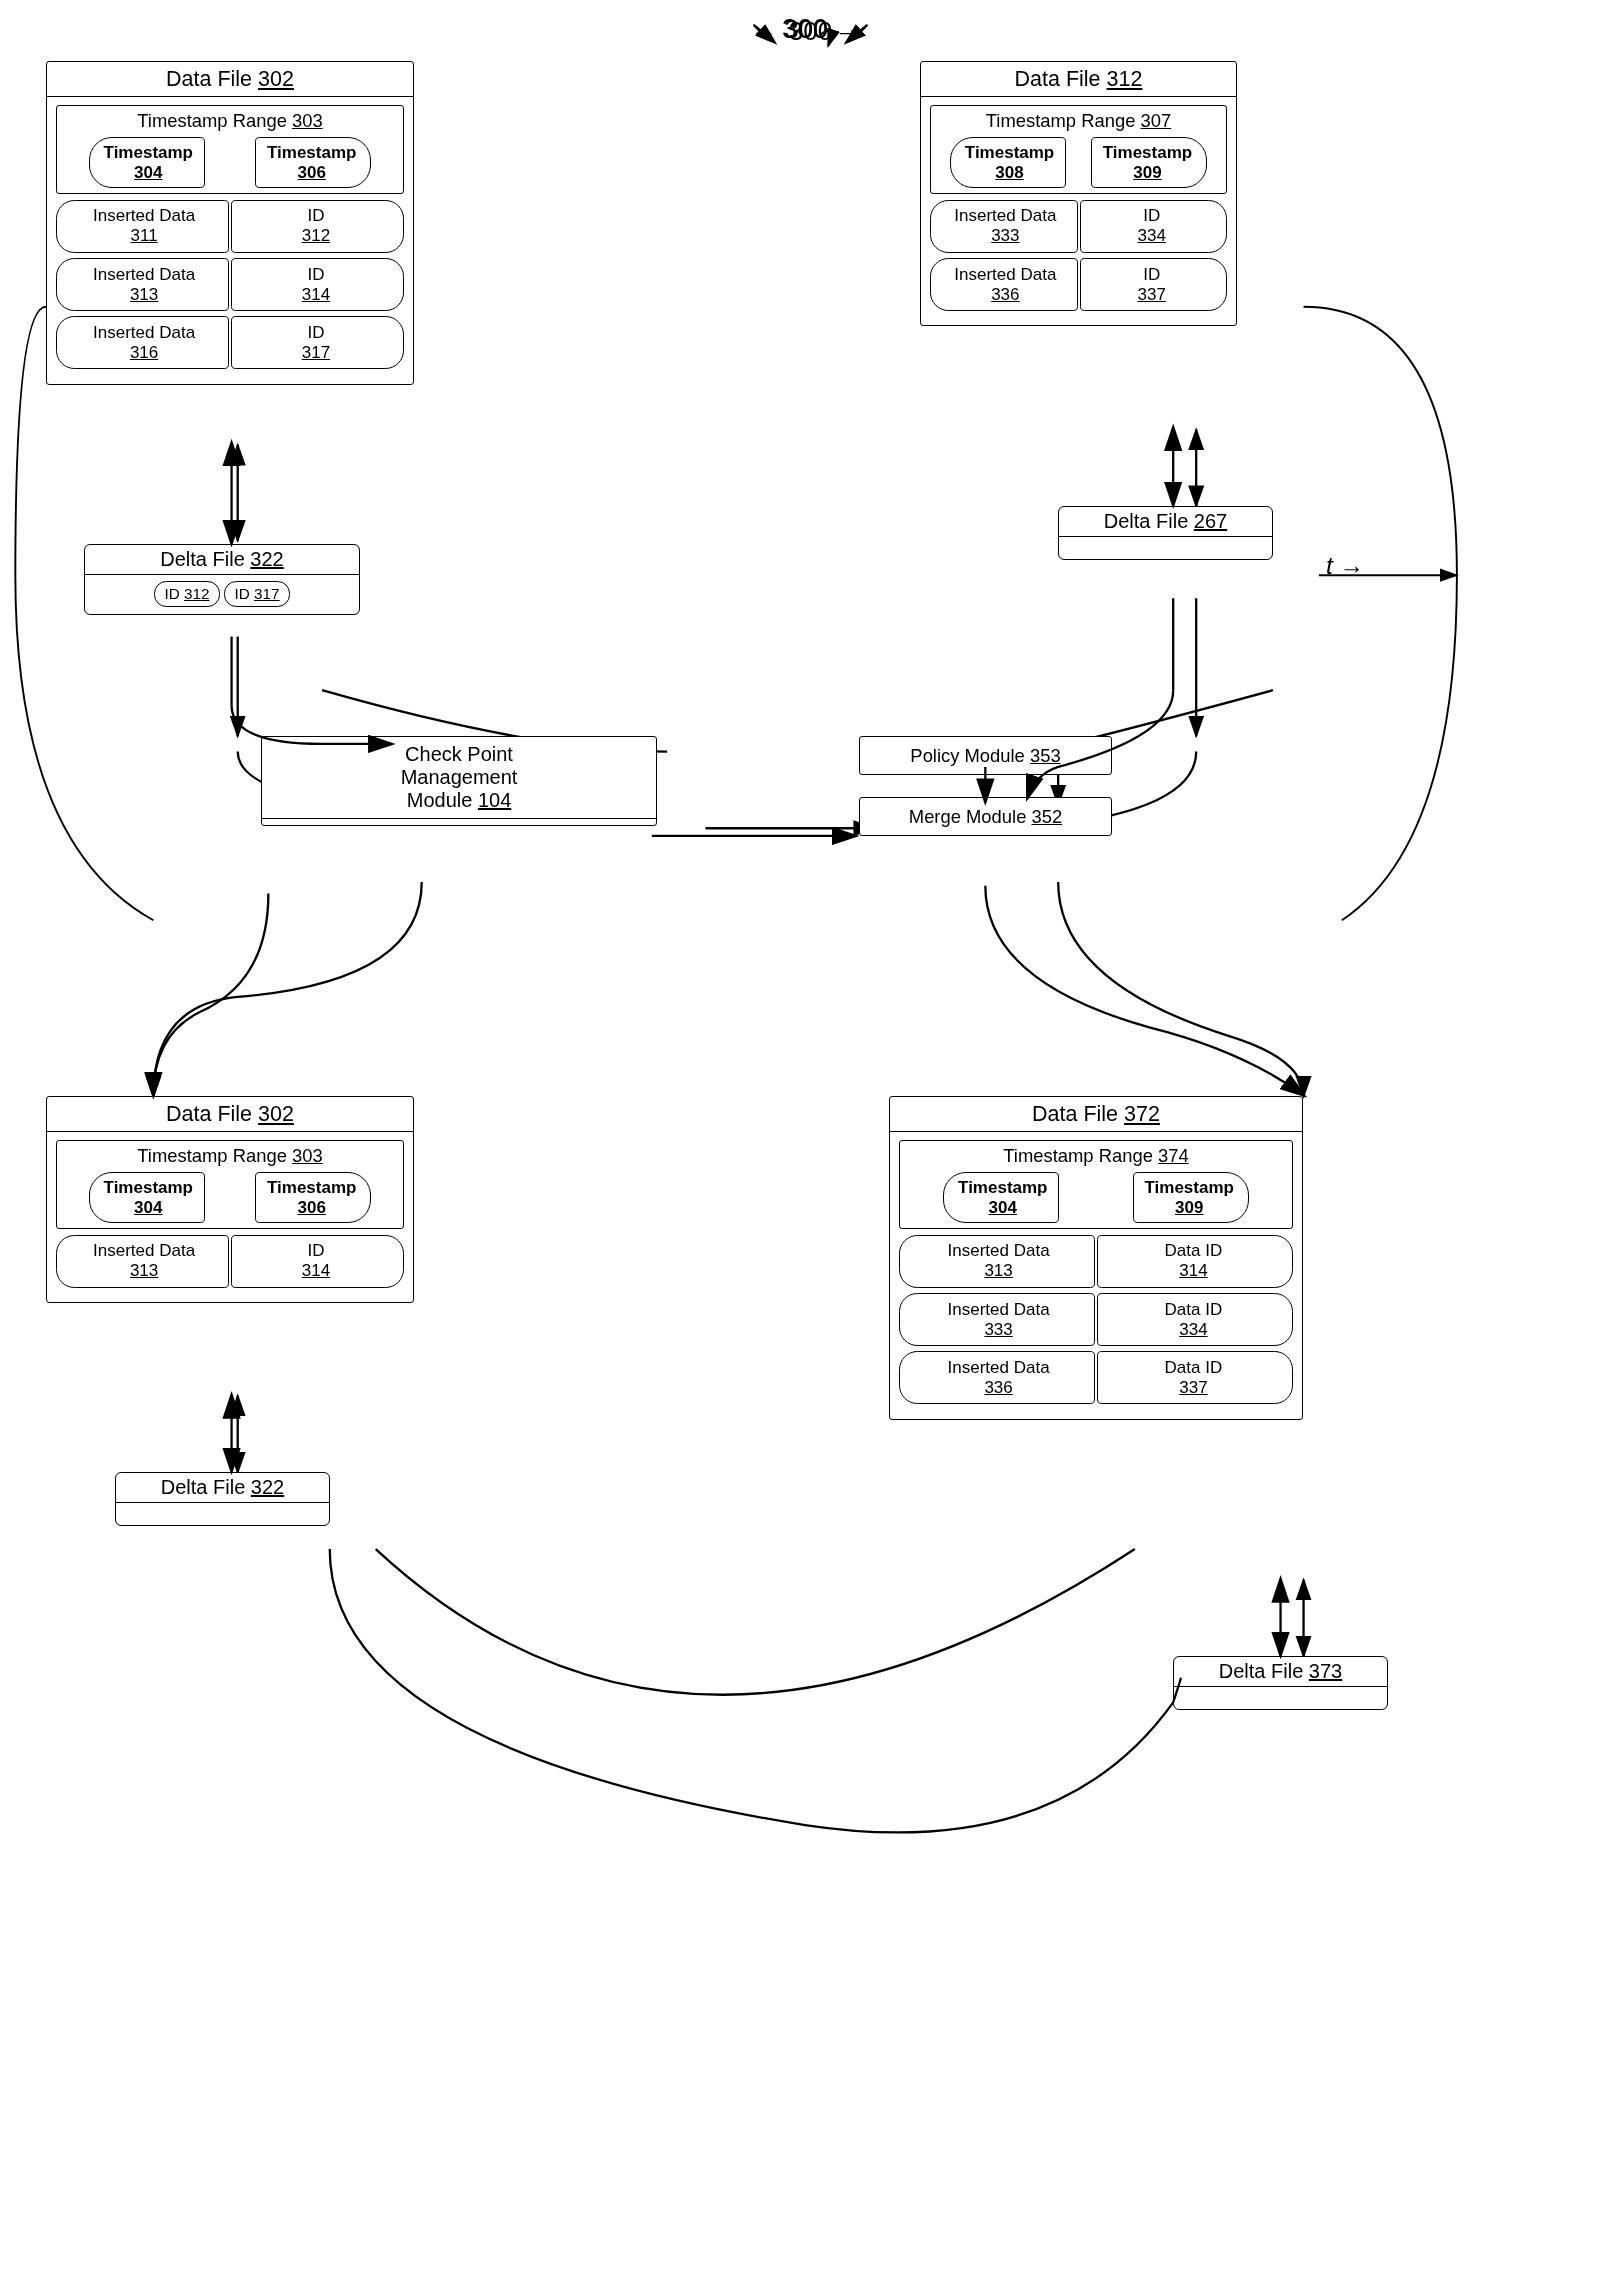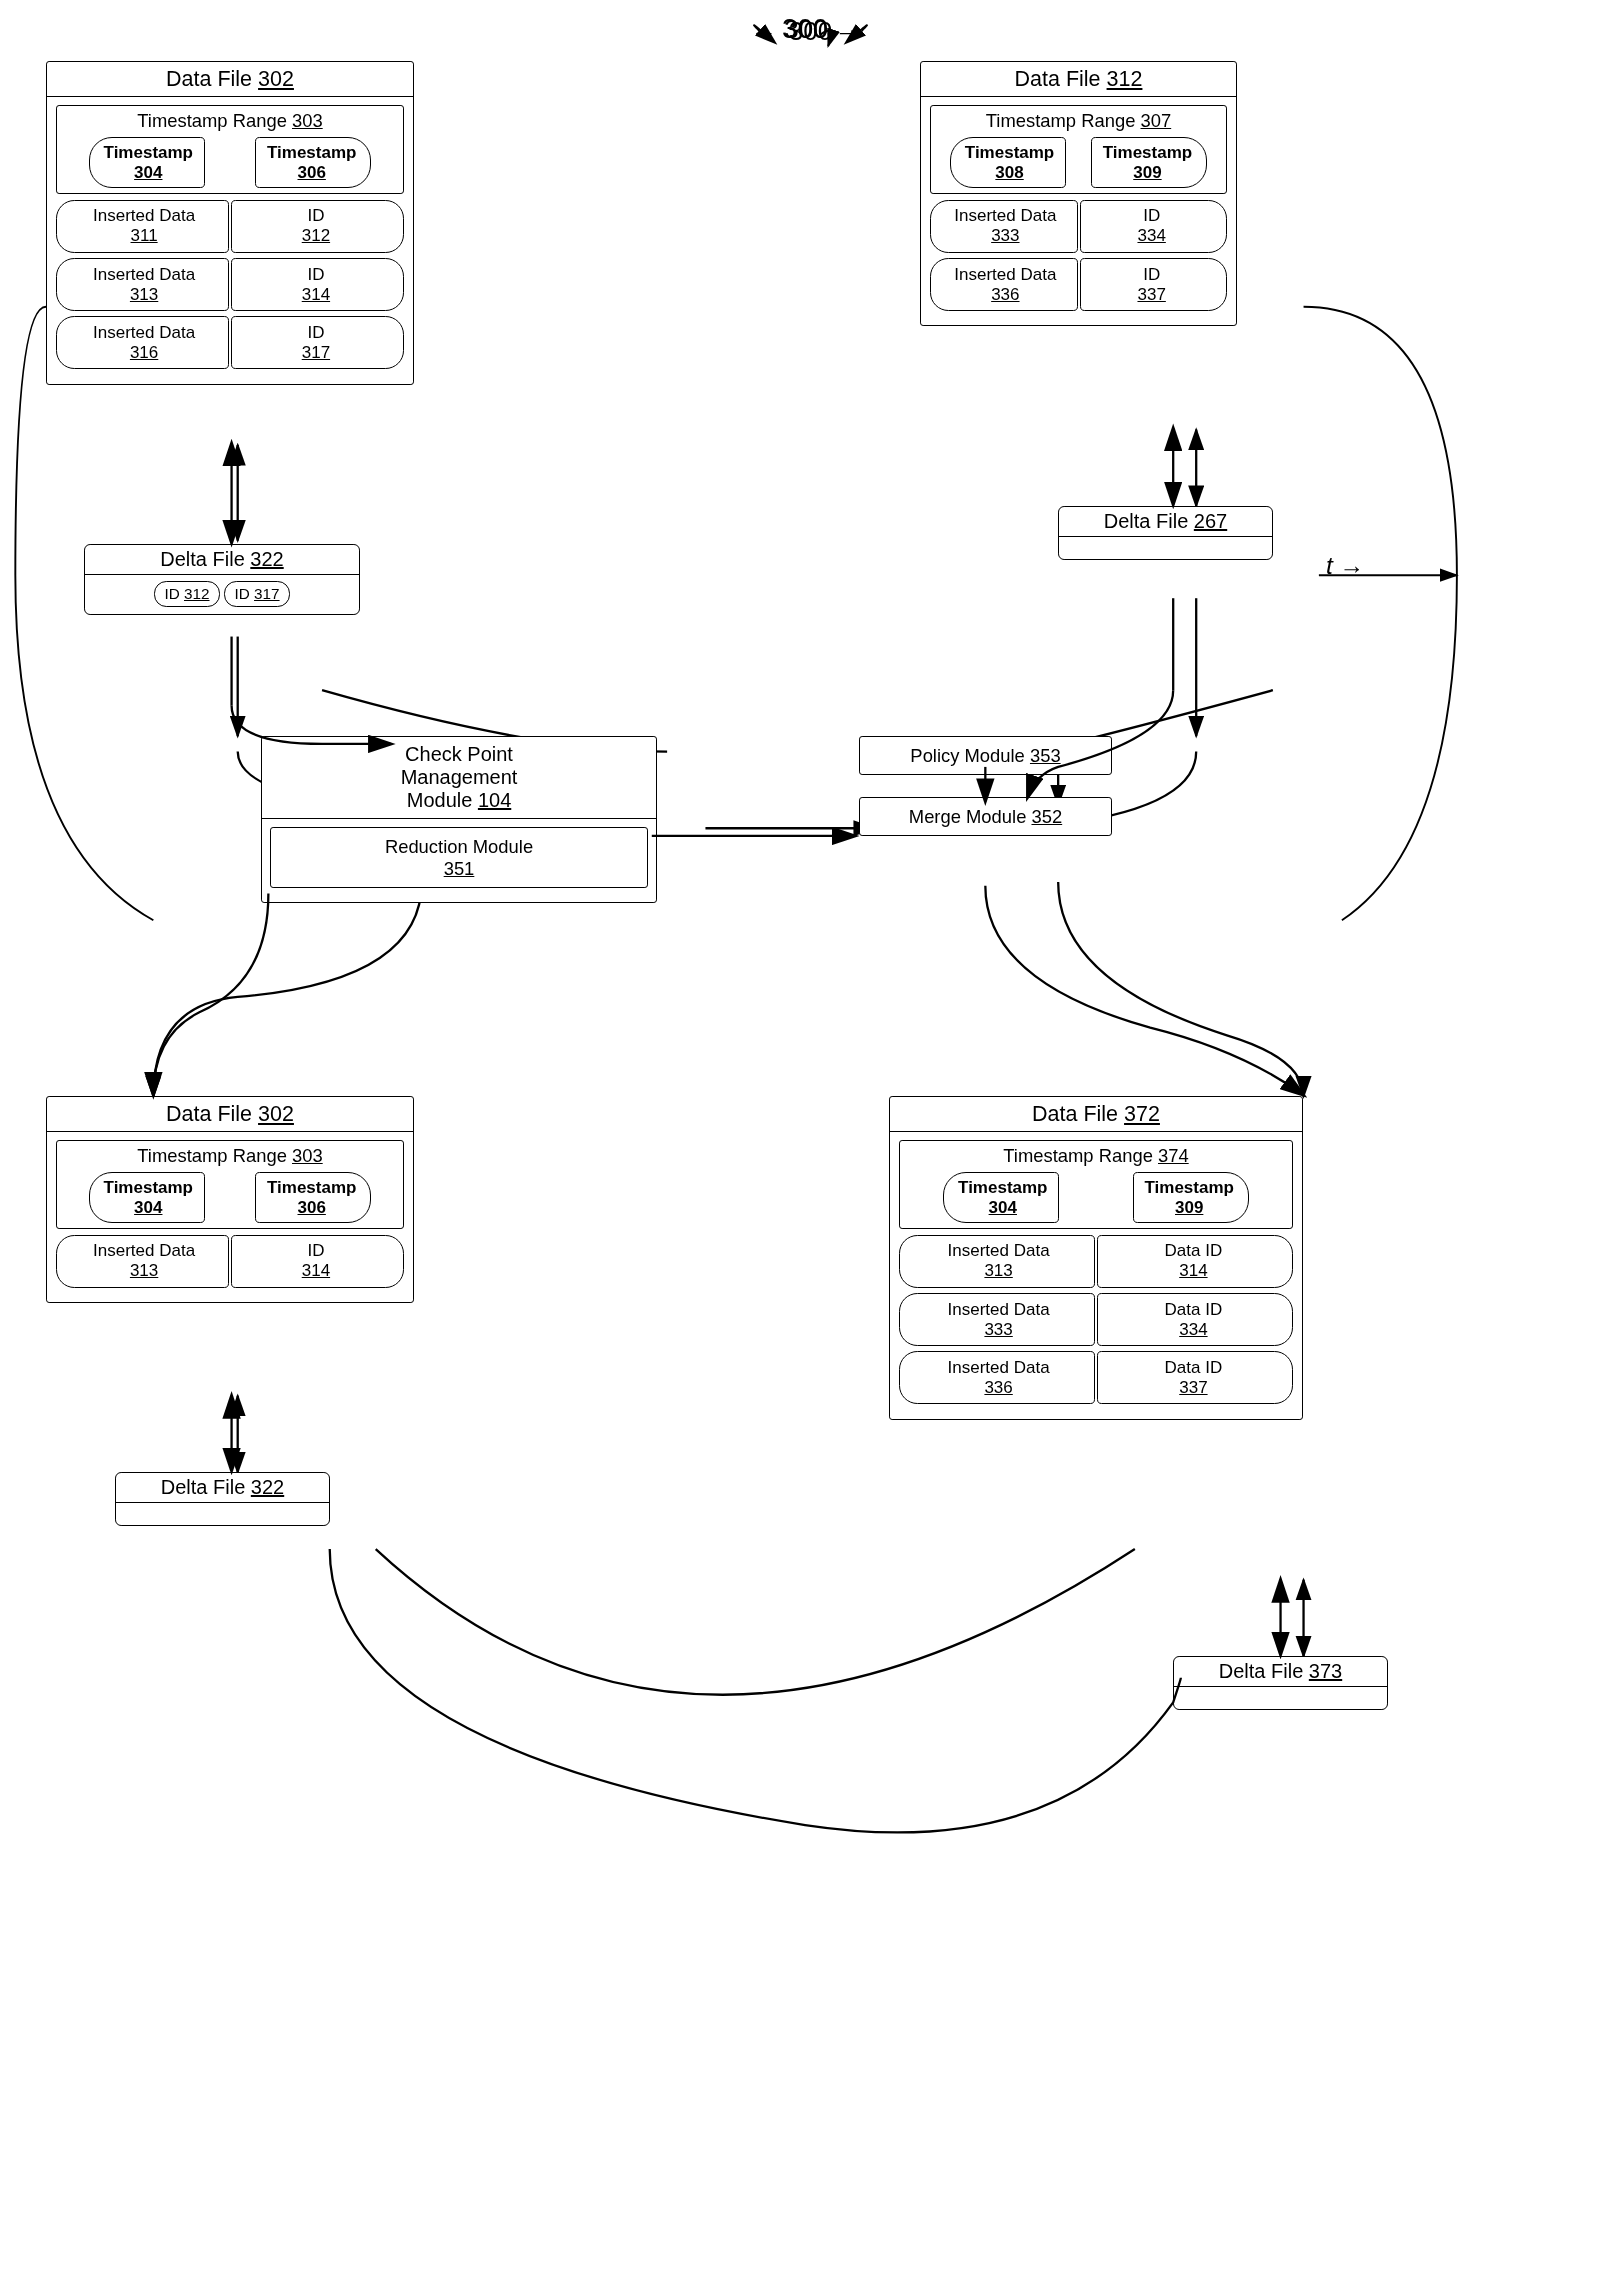--- a/index.html
+++ b/index.html
@@ -315,23 +315,20 @@
   </div>
 
   <div style="position:absolute; top:552px; left:1326px; font-size:24.5px; font-family:Arial; font-style:italic;">
     t →
   </div>
 
   <div class="module-outer" style="left:261px; top:736px; width:396px;">
     <div class="module-title">
       Check Point<br>Management<br>Module <u>104</u>
     </div>
-    <div class="module-inner">
-      Reduction Module<br><u>351</u>
-    </div>
     <div style="height:6.1px;"></div>
   </div>
 
   <div class="module-outer" style="left:859px; top:736px; width:253px;">
     <div style="text-align:center; font-size:18.4px; padding:7.7px 6.1px;">
       Policy Module <u>353</u>
     </div>
   </div>
 
   <div class="module-outer" style="left:859px; top:797px; width:253px;">

